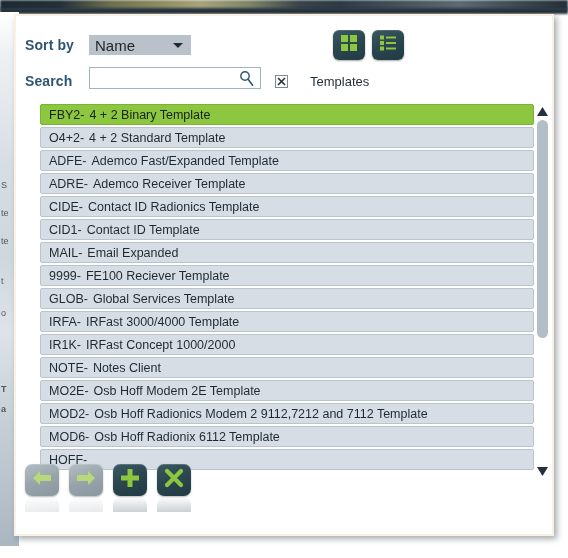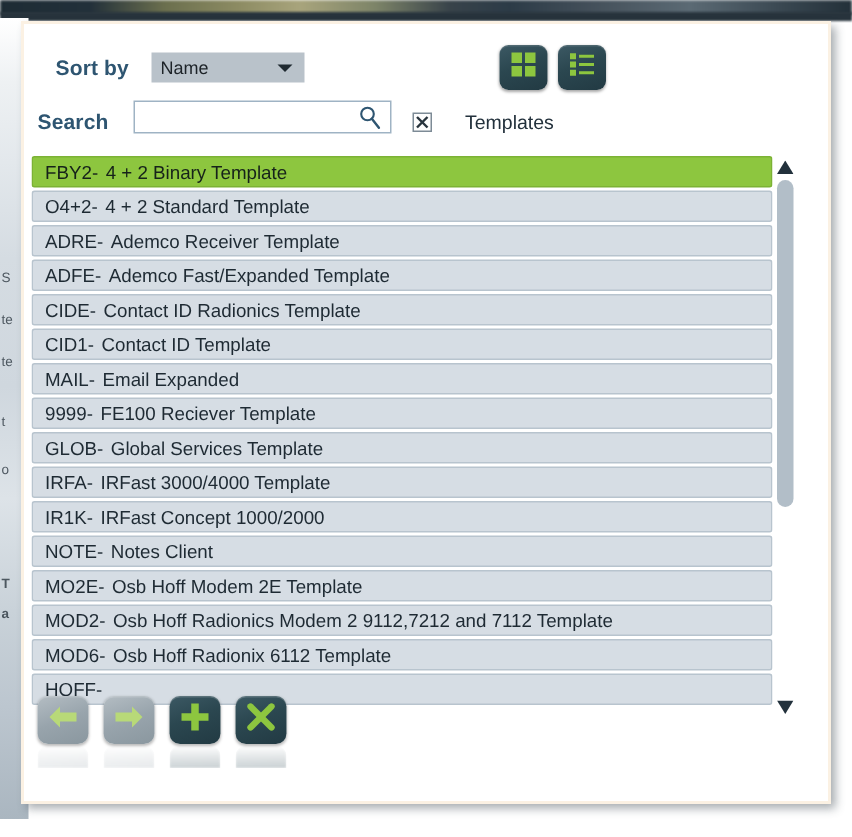--- a/index.html
+++ b/index.html
@@ -79,21 +79,21 @@
   }
   .panel-inner {
     position: relative;
     width: 100%;
     height: 100%;
   }
 
   
   .sortby-row {
     position: absolute;
-    left: 21px;
+    left: 9px;
     top: 19px;
     display: flex;
     align-items: center;
   }
   .field-label {
     color: #2e5571;
     font-size: 14px;
     font-weight: bold;
     letter-spacing: .1px;
   }
@@ -103,21 +103,21 @@
     width: 102px;
     height: 20px;
     background: #b9c2ca;
     border: none;
     display: flex;
     align-items: center;
     cursor: pointer;
   }
   .select-value {
     color: #1d2328;
-    font-size: 12px;
+    font-size: 15px;
     padding-left: 6px;
   }
   .select-arrow {
     position: absolute;
     right: 8px;
     top: 8px;
     width: 0; height: 0;
     border-left: 5px solid transparent;
     border-right: 5px solid transparent;
     border-top: 5px solid #1f2930;
@@ -199,21 +199,21 @@
     box-shadow: 0 1px 2px rgba(0,0,0,.35), inset 0 1px 0 rgba(255,255,255,.12);
     display: flex;
     align-items: center;
     justify-content: center;
     cursor: pointer;
   }
 
   
   .list-area {
     position: absolute;
-    left: 5px;
+    left: 24px;
     top: 88px;
     width: 510px;
     height: 375px;
   }
   .list-rows {
     position: absolute;
     left: 0; top: 0;
     width: 494px;
     height: 375px;
     overflow: hidden;
@@ -405,26 +405,26 @@
         <div class="list-rows" id="list-rows">
             <div class="list-row selected">
               <span class="row-code">FBY2-</span>
               <span>4 + 2 Binary Template</span>
             </div>
             <div class="list-row">
               <span class="row-code">O4+2-</span>
               <span>4 + 2 Standard Template</span>
             </div>
             <div class="list-row">
+              <span class="row-code">ADFE-</span>
+              <span>Ademco Fast/Expanded Template</span>
+            </div>
+            <div class="list-row">
               <span class="row-code">ADRE-</span>
               <span>Ademco Receiver Template</span>
-            </div>
-            <div class="list-row">
-              <span class="row-code">ADFE-</span>
-              <span>Ademco Fast/Expanded Template</span>
             </div>
             <div class="list-row">
               <span class="row-code">CIDE-</span>
               <span>Contact ID Radionics Template</span>
             </div>
             <div class="list-row">
               <span class="row-code">CID1-</span>
               <span>Contact ID Template</span>
             </div>
             <div class="list-row">

